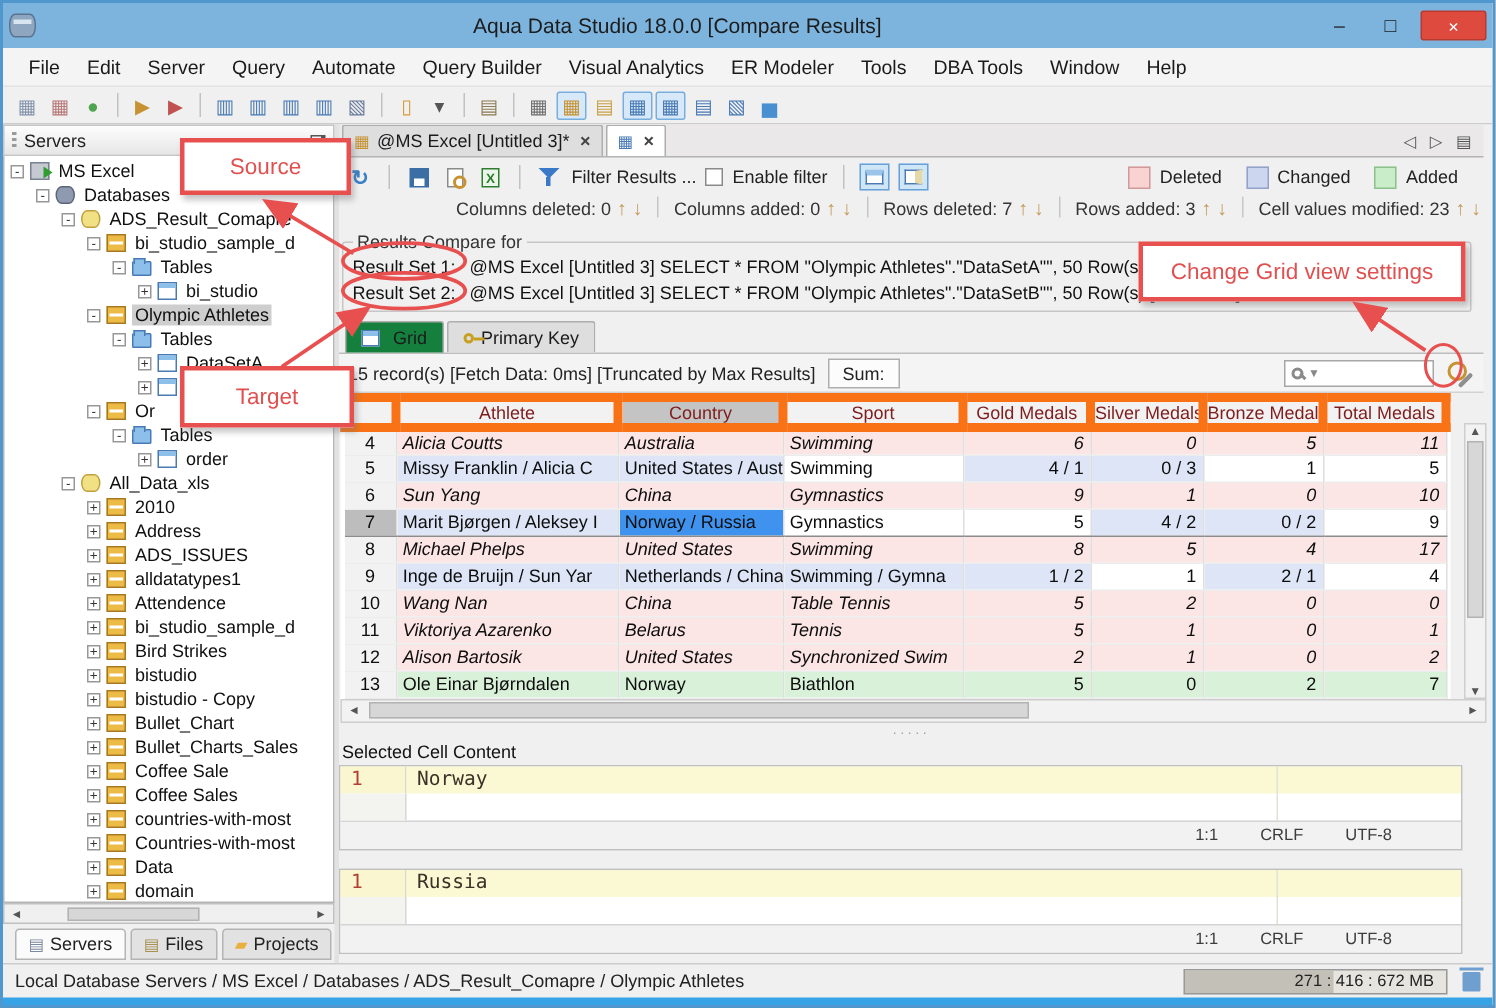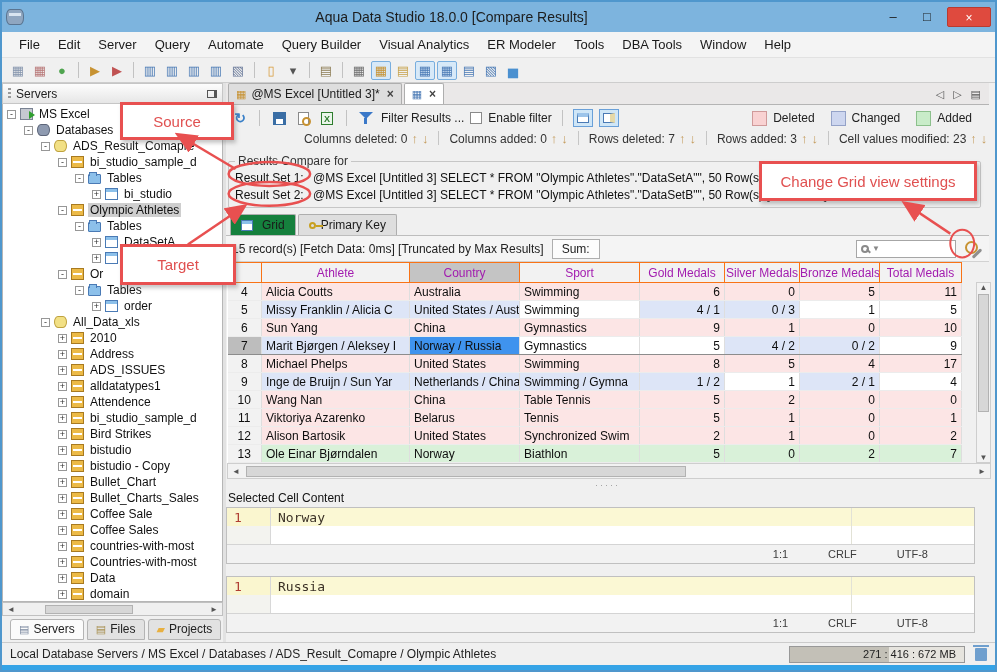--- a/index.html
+++ b/index.html
@@ -107,27 +107,27 @@
   .search-box { margin-left:auto; width:100px; height:18px; border:1px solid #a6a6a6; background:#fff; display:flex; align-items:center; gap:3px; padding:0 4px; }
   .mag { width:8px; height:8px; border:2px solid #8a8a8a; border-radius:50%; position:relative; flex:0 0 auto; }
   .mag::after { content:''; position:absolute; width:5px; height:2px; background:#8a8a8a; right:-4px; bottom:-1px; transform:rotate(45deg); }
   .caret { font-size:8px; color:#888; }
   .gearw { position:relative; width:19px; height:17px; }
   .gearw::before { content:''; position:absolute; left:1px; top:1px; width:9px; height:9px; border:2.5px solid #c79232; border-radius:50%; }
   .gearw::after { content:''; position:absolute; right:0; bottom:2px; width:12px; height:3px; background:#8f8f8f; border-radius:2px; transform:rotate(-45deg); }
   
   .grid-wrap { position:relative; width:764px; margin-left:1px; flex:0 0 auto; }
   table.grid { border-collapse:collapse; table-layout:fixed; width:734px; font-size:12px; background:#fff; }
-  table.grid th { height:20px; background:#f2f2f2; border:1px solid #f97316; font-weight:normal; color:#a21caf; text-align:center; overflow:hidden; white-space:nowrap; }
+  table.grid th { height:20px; background:#f2f2f2; border:6px solid #f97316; font-weight:normal; color:#7f1d1d; text-align:center; overflow:hidden; white-space:nowrap; }
   table.grid th.selcol { background:#c4c4c4; }
   table.grid td { height:18px; border-right:1px solid #dedede; border-bottom:1px solid #ececec; padding:0 4px; white-space:nowrap; overflow:hidden; color:#0e0e0e; }
   td.rn { background:#f2f2f2; text-align:center; border-right:1px solid #c6c6c6; color:#222; }
   tr.active td { border-top:1px solid #8c8c8c; border-bottom:1px solid #8c8c8c; }
   tr.active td.rn { background:#bdbdbd; }
-  .cell-d { background:#fce5e5; } .cell-c { background:#dde5f7; } .cell-a { background:#d9f1d9; }
+  .cell-d { background:#fce5e5;font-style:italic; } .cell-c { background:#dde5f7; } .cell-a { background:#d9f1d9; }
   .cell-n { background:#ffffff; } .cell-s { background:#3f93ee; color:#fff; }
   .al { text-align:left; } .ar { text-align:right; }
   .vscroll { position:absolute; right:0; top:20px; bottom:0; width:15px; background:#f2f2f2; border:1px solid #cecece;
              display:flex; flex-direction:column; align-items:center; font-size:8px; color:#555; }
   .vthumb { width:11px; background:#d7d7d7; border:1px solid #b2b2b2; flex:0 0 auto; height:118px; margin-top:2px; }
   .vspacer { flex:1; }
   .grid-hscroll { width:764px; height:16px; margin-left:1px; background:#f2f2f2; border:1px solid #cecece; display:flex; align-items:center;
                   font-size:8px; color:#555; padding:0 2px; flex:0 0 auto; }
   .grid-hscroll .hthumb { width:440px; height:11px; margin-left:4px; }
   .grid-hscroll .rbtn { margin-left:auto; }
@@ -135,21 +135,21 @@
   .scc-label { height:16px; font-size:12px; color:#111; padding-left:2px; flex:0 0 auto; }
   
   .editor { width:749px; border:1px solid #c0c0c0; background:#fff; position:relative; font-family:"DejaVu Sans Mono",monospace; flex:0 0 auto; }
   .ed-line { display:flex; height:18px; align-items:stretch; }
   .gutter { width:44px; flex:0 0 auto; background:#f3f3ef; border-right:1px solid #d8d8d8; color:#b03e32; font-size:13px; padding-left:7px; display:flex; align-items:center; }
   .ed-body { flex:1; font-size:13px; color:#3b3126; padding-left:7px; display:flex; align-items:center; }
   .ed-line.cur .ed-body { background:#fbf8d4; }
   .ed-line.cur .gutter { background:#faf6cf; }
   .margin-line { position:absolute; left:624px; top:0; bottom:19px; width:1px; background:#e2e2d6; }
   .ed-status { height:19px; background:#f2f2f2; border-top:1px solid #d4d4d4; display:flex; align-items:center; justify-content:flex-end;
-               gap:40px; font-size:11px; color:#3c3c3c; padding-right:46px; font-family:"Liberation Sans",sans-serif; }
+               gap:28px; font-size:11px; color:#3c3c3c; padding-right:46px; font-family:"Liberation Sans",sans-serif; }
   .ed-gap { height:12px; flex:0 0 auto; }
   
   .statusbar { height:23px; background:#f0f0f0; border-top:1px solid #cbcbcb; display:flex; align-items:center; padding:0 8px; font-size:12px; color:#222; flex:0 0 auto; }
   .mem { margin-left:auto; width:176px; height:17px; border:1px solid #989898; background:#e6e4de; position:relative;
          display:flex; align-items:center; justify-content:flex-end; padding-right:8px; font-size:11px; color:#222; }
   .mem-fill { position:absolute; left:0; top:0; bottom:0; width:57%; background:#c3c0b7; }
   .mem-text { position:relative; }
   .trash { width:12px; height:13px; margin-left:10px; background:#6f9fce; border-radius:1px; position:relative; }
   .trash::before { content:''; position:absolute; left:-2px; top:-3px; width:16px; height:2px; background:#6f9fce; }
   .bluestrip { height:5px; background:#35a3e6; flex:0 0 auto; }
@@ -714,21 +714,21 @@
   <div class="statusbar">
     <span>Local Database Servers / MS Excel / Databases / ADS_Result_Comapre / Olympic Athletes</span>
     <span class="mem">
       <span class="mem-fill"></span>
       <span class="mem-text">271 : 416 : 672 MB</span>
     </span>
     <span class="trash"></span>
   </div>
   <div class="bluestrip"></div>
 
-  <div class="ann-box" id="ann-source" style="left:118px;top:100px;width:114px;height:38px">Source</div>
+  <div class="ann-box" id="ann-source" style="left:118px;top:90px;width:114px;height:38px">Source</div>
   <div class="ann-box" id="ann-grid" style="left:757px;top:159px;width:218px;height:40px">Change Grid view settings</div>
   <div class="ann-box" id="ann-target" style="left:118px;top:242px;width:116px;height:41px">Target</div>
 
   <svg class="ann-svg" viewBox="0 0 997 672">
     <defs>
       <marker id="ah" orient="auto" markerWidth="9" markerHeight="8" refX="7" refY="4">
         <polygon points="0,0 9,4 0,8" fill="#e85050"></polygon>
       </marker>
     </defs>
     <line x1="234" y1="168" x2="177" y2="134" stroke="#e85050" stroke-width="2.5" marker-end="url(#ah)"></line>

